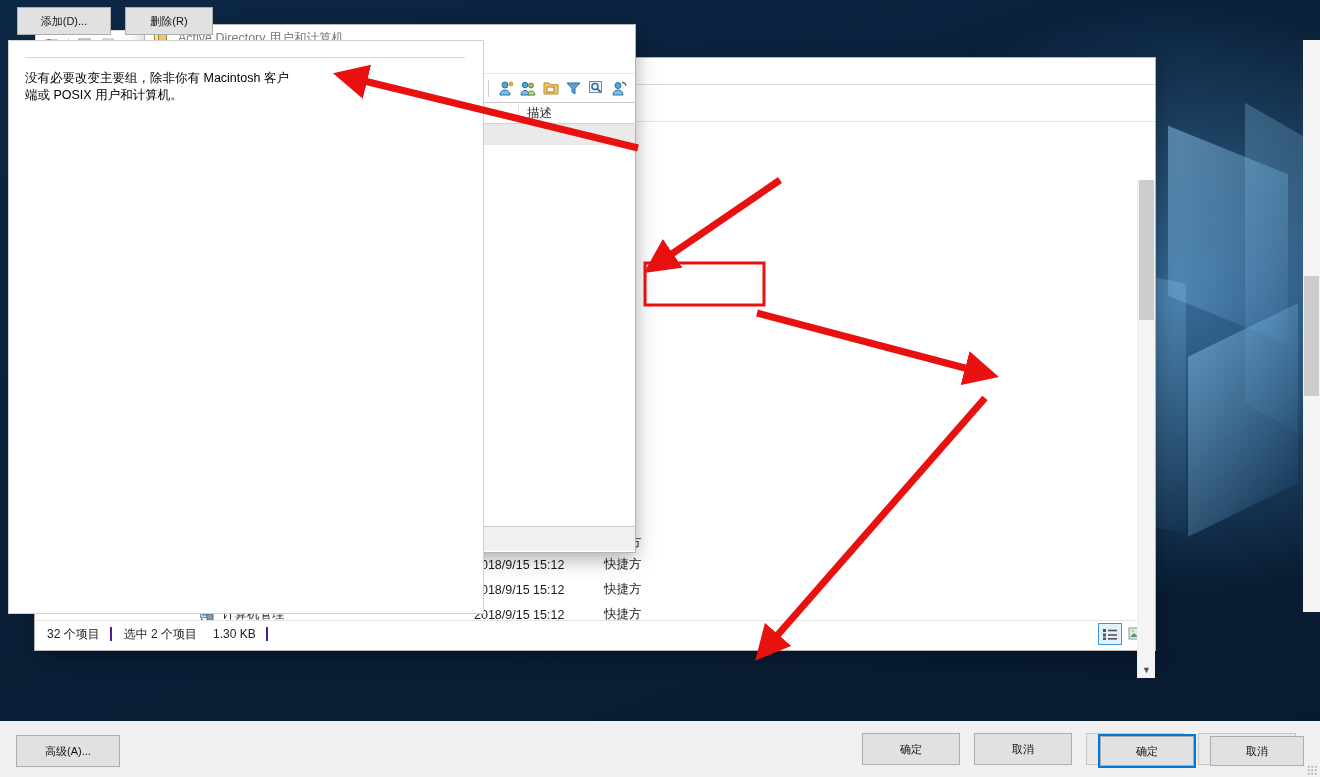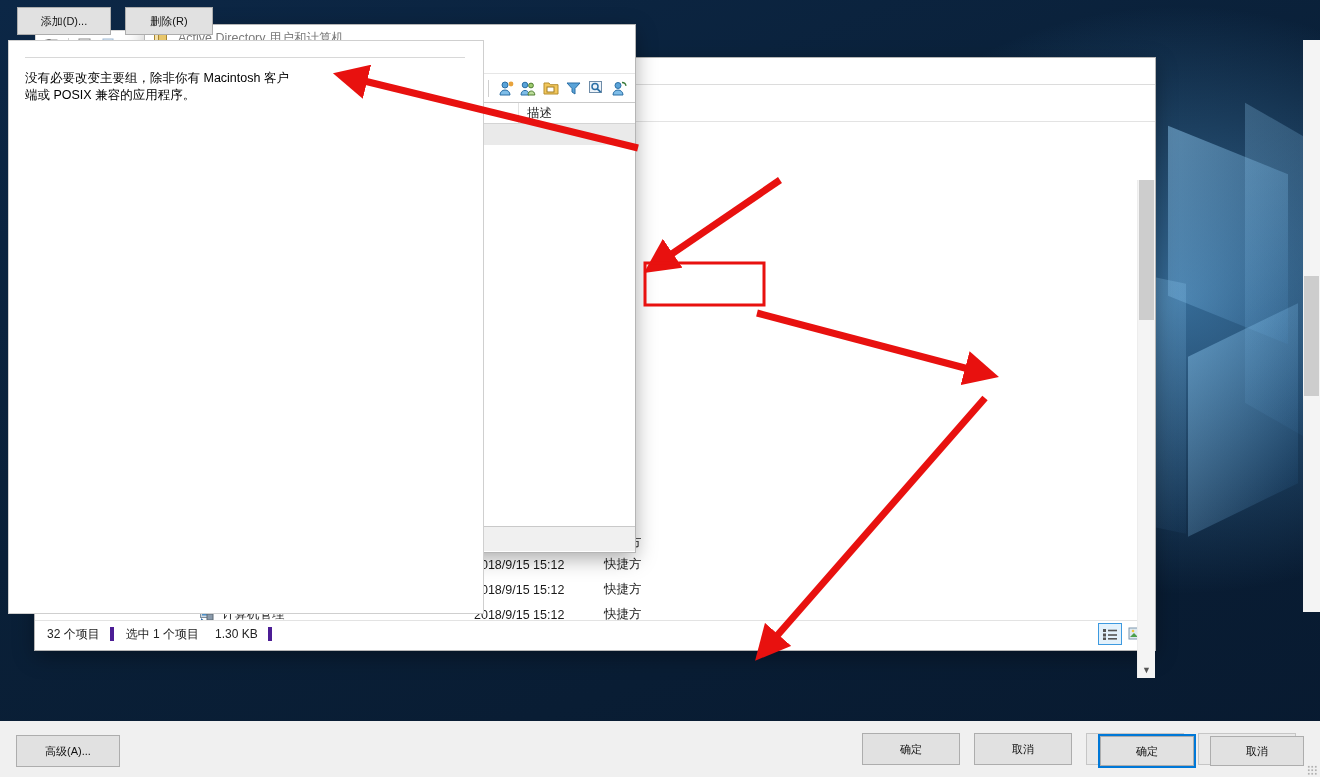--- a/index.html
+++ b/index.html
@@ -48,21 +48,21 @@
   .side-item.sel{background:#dcdcdc;}
   .side-gap{height:9px;}
   .side-ic{width:16px;height:16px;flex:none;}
   .exp-main{flex:1;position:relative;background:#fff;overflow:hidden;}
   .filerow{height:25px;display:flex;align-items:center;font-size:12.5px;color:#1a1a1a;padding-left:12px;}
   .f-name{width:275px;display:flex;align-items:flex-start;gap:7px;overflow:hidden;white-space:nowrap;}
   .f-date{width:130px;color:#1a1a1a;}
   .f-type{width:90px;}
   .statusbar{height:26px;display:flex;align-items:center;gap:0;border-top:1px solid #e3e3e3;
     background:#fff;font-size:12px;color:#222;padding-left:12px;}
-  .sb-seg{padding:0 10px;border-right:4px solid #4c1d95;height:14px;line-height:14px;}
+  .sb-seg{padding:0 10px;border-right:2px solid #4c1d95;height:14px;line-height:14px;}
   .sb-seg:first-child{padding-left:0;}
   .sb-views{margin-left:auto;display:flex;gap:3px;padding-right:8px;}
   .vbtn{width:22px;height:20px;display:flex;align-items:center;justify-content:center;}
   .vbtn.on{border:1px solid #3d9ae0;background:#e3f1fb;}
   .exp-scroll{position:absolute;right:0;top:122px;width:17px;height:498px;background:#f4f4f4;
     border-left:1px solid #ededed;}
   .exp-thumb{position:absolute;left:1px;top:0;width:15px;height:140px;background:#cdcdcd;}
   .exp-scroll-dn{position:absolute;left:0;bottom:0;width:17px;height:17px;display:flex;
     align-items:center;justify-content:center;color:#555;font-size:9px;}
 
@@ -327,21 +327,21 @@
     </div>
   </div>
 
   <div class="exp-scroll">
     <div class="exp-thumb"></div>
     <div class="exp-scroll-dn">▼</div>
   </div>
 
   <div class="statusbar">
     <div class="sb-seg">32 个项目</div>
-    <div class="sb-seg" style="border:none;padding-left:12px">选中 1 个项目</div>
+    <div class="sb-seg" style="border:none;padding-left:12px">选中 2 个项目</div>
     <div class="sb-seg" style="padding-left:6px">1.30 KB</div>
     <div class="sb-views">
       <div class="vbtn on">
         <svg width="14" height="12" viewBox="0 0 14 12">
             <rect x="0" y="1" width="3" height="3" fill="#555"></rect>
             <rect x="5" y="1.7" width="9" height="1.6" fill="#555"></rect>
             <rect x="0" y="5.5" width="3" height="3" fill="#555"></rect>
             <rect x="5" y="6.2" width="9" height="1.6" fill="#555"></rect>
             <rect x="0" y="9.5" width="3" height="2.5" fill="#555"></rect>
             <rect x="5" y="10" width="9" height="1.6" fill="#555"></rect>
@@ -637,21 +637,21 @@
   </div>
 
   <div class="props-inner">
     <div class="mid-block" style="top:-34px">
       <div class="row-btns">
         <div class="btn" style="min-width:92px">添加(D)...</div>
         <div class="btn" style="min-width:86px">删除(R)</div>
       </div>
       <div class="hr"></div>
       <div class="pg-note">
-        <p>没有必要改变主要组，除非你有 Macintosh 客户端或 POSIX 兼容的应用程序。</p>
+        <p>没有必要改变主要组，除非你有 Macintosh 客户端或 POSIX 用户和计算机。</p>
       </div>
     </div>
   </div>
 
   <div class="props-scroll">
     <div style="position:absolute;left:1px;top:236px;width:15px;height:120px;background:#cdcdcd"></div>
   </div>
 
   <div class="pbtnrow">
     <div class="btn" style="min-width:96px;height:30px">确定</div>

